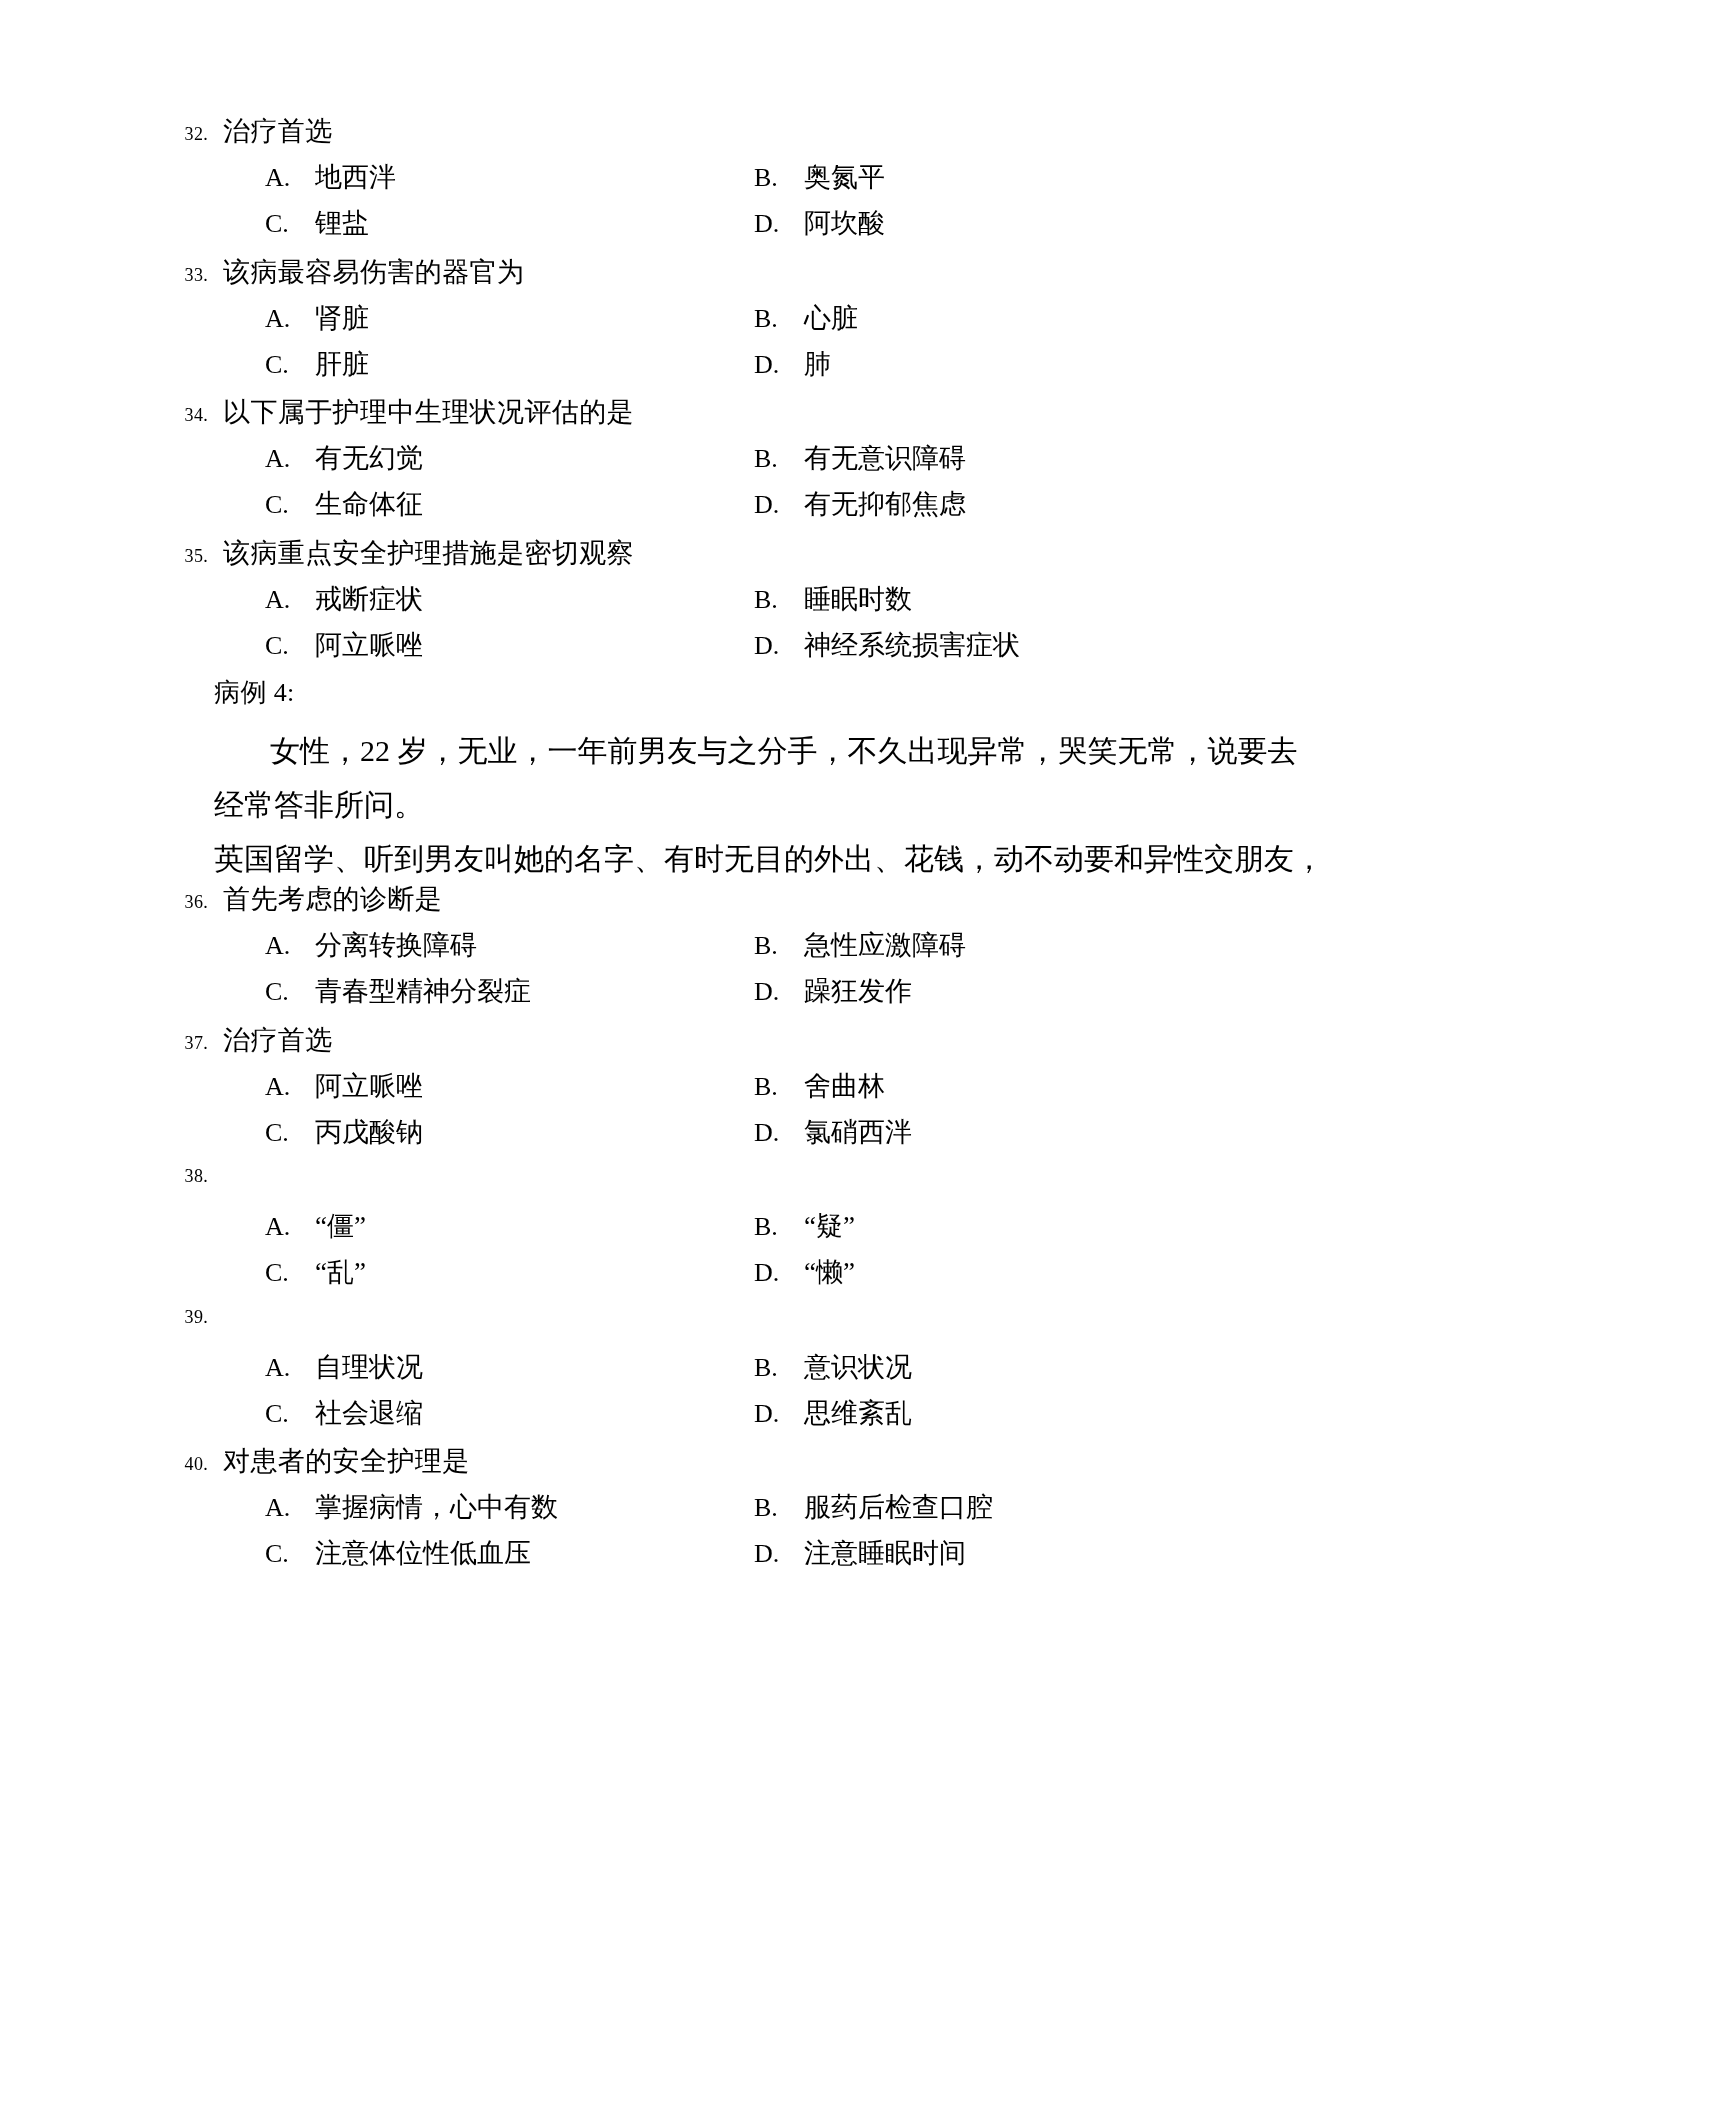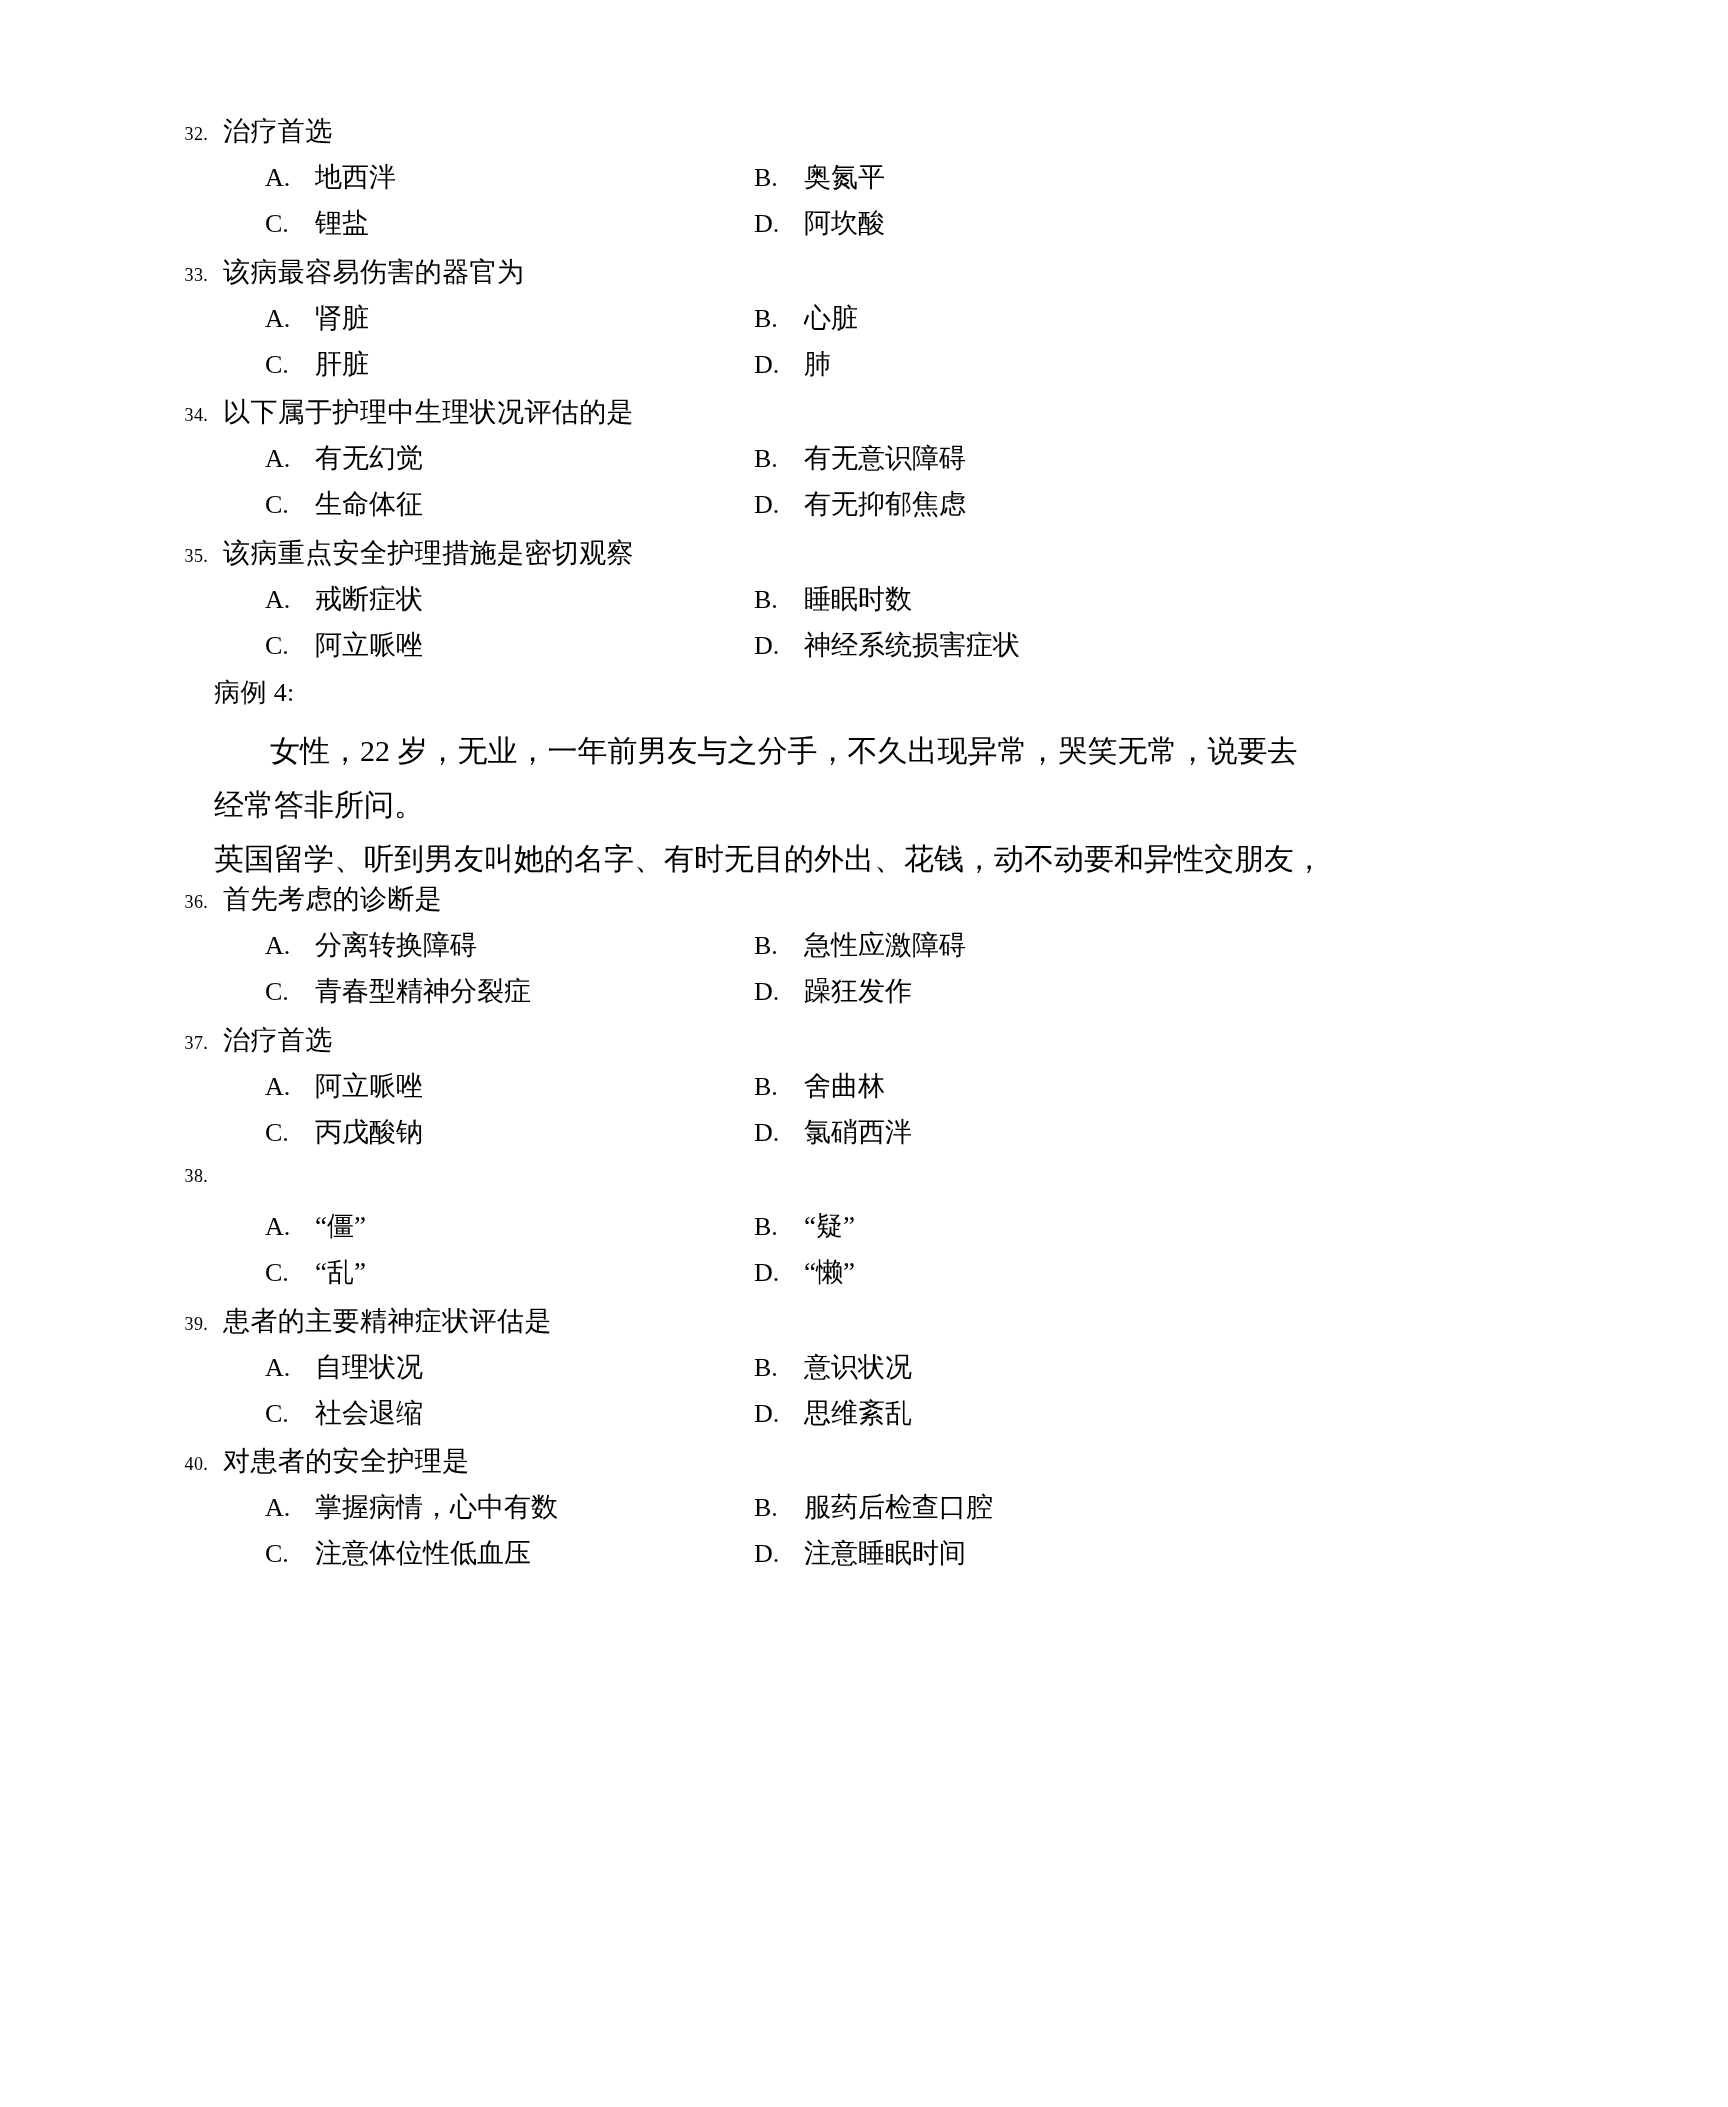--- a/index.html
+++ b/index.html
@@ -289,21 +289,20 @@
       <div class="opt right">
         <span class="opt-letter">D.</span>
         <span class="opt-text">“懒”</span>
       </div>
     </div>
   </div>
 
   <div class="question">
     <div class="q-stem">
       <span class="q-num">39.</span>
-      <span class="q-text">患者的主要精神症状评估是</span>
     </div>
     <div class="opt-row">
       <div class="opt left">
         <span class="opt-letter">A.</span>
         <span class="opt-text">自理状况</span>
       </div>
       <div class="opt right">
         <span class="opt-letter">B.</span>
         <span class="opt-text">意识状况</span>
       </div>

